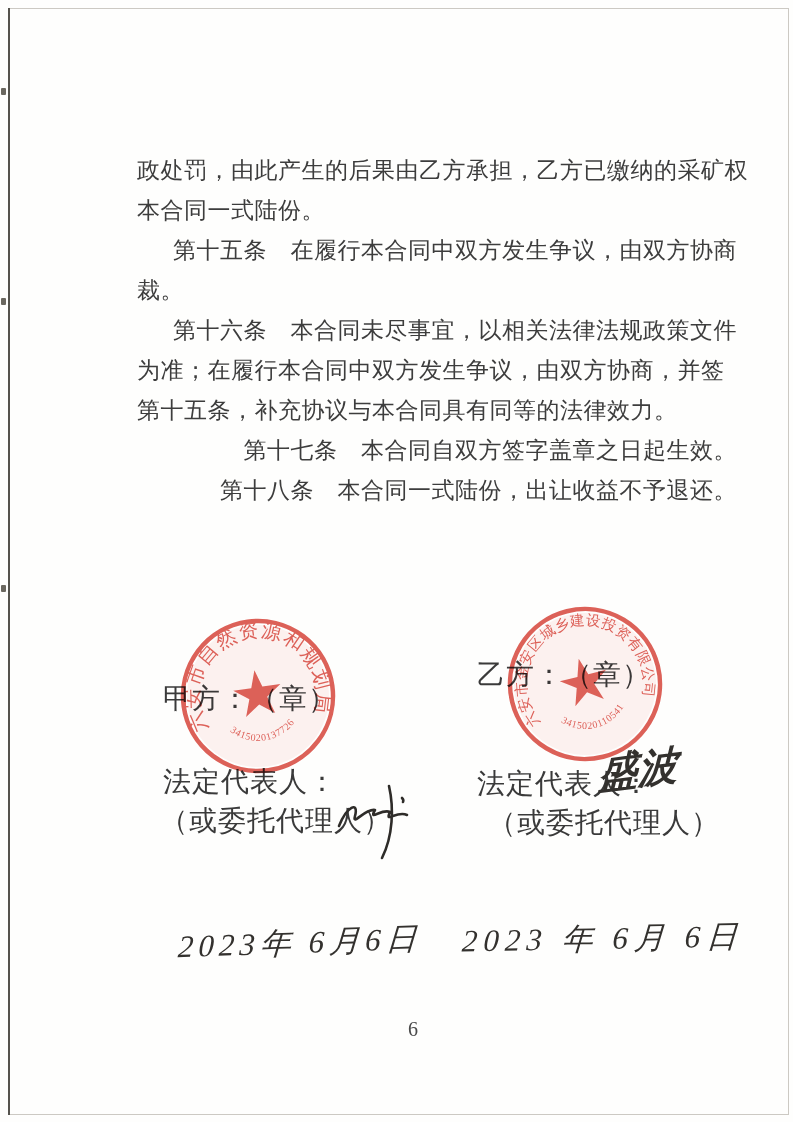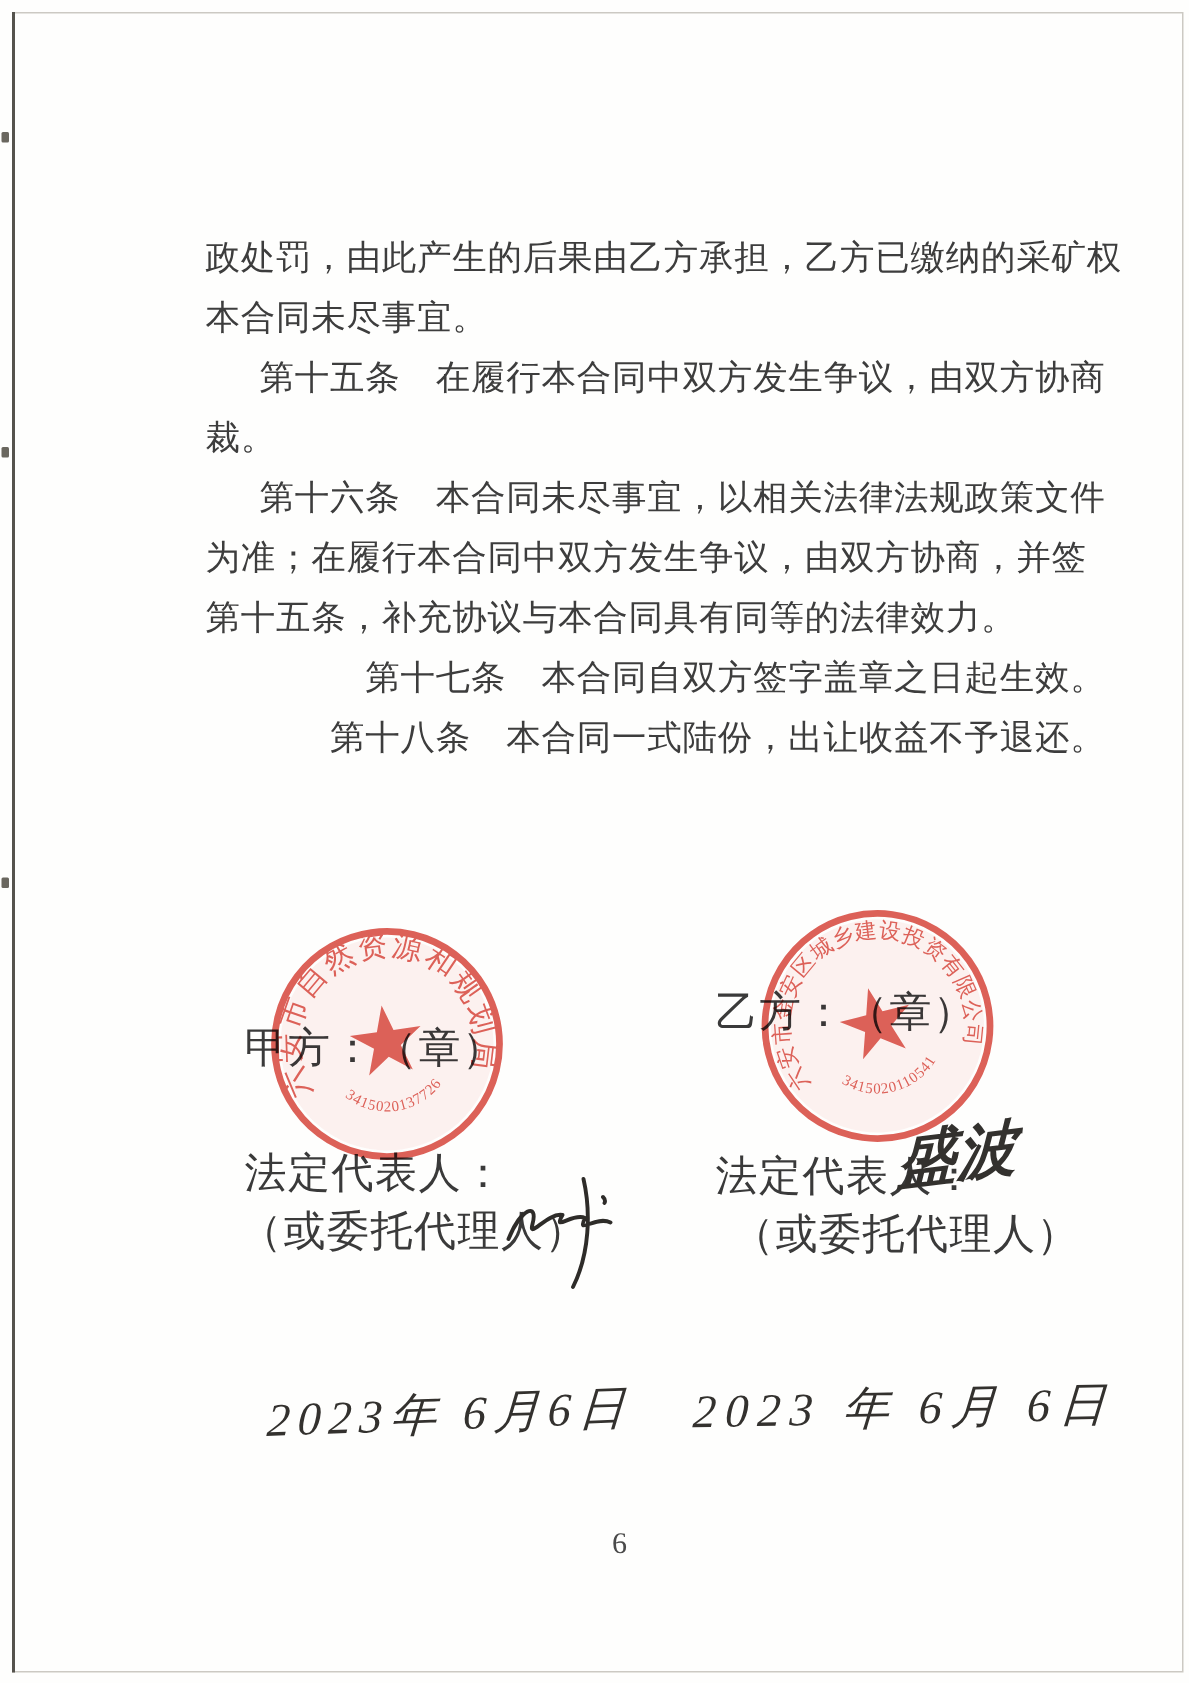--- a/index.html
+++ b/index.html
@@ -4,21 +4,21 @@
 <style>
   html,body{margin:0;padding:0;background:#ffffff;}
   .page{
     position:relative;width:793px;height:1122px;background:#fefefd;
     font-family:"Liberation Serif","DejaVu Serif",serif;color:#3d3d3d;overflow:hidden;
   }
   .edge-box{position:absolute;left:8px;top:8px;right:4px;bottom:7px;
     border:1px solid #ccc9c3;pointer-events:none;}
   .edge-left{position:absolute;left:8px;top:8px;bottom:7px;width:2px;background:#55534d;}
   .speck{position:absolute;left:1px;width:5px;height:7px;background:#6a675f;border-radius:1px;}
-  .body-text{position:absolute;left:137px;top:152px;width:600px;}
+  .body-text{position:absolute;left:137px;top:152px;width:600px;font-family:Liberation Mono, monospace;}
   .line{height:40px;line-height:40px;font-size:23px;letter-spacing:0.5px;white-space:nowrap;}
   .line.indent{padding-left:35px;text-align:right;}
   .label{position:absolute;font-size:28px;letter-spacing:1px;white-space:nowrap;color:#3a3a3a;}
   .seal{position:absolute;mix-blend-mode:multiply;opacity:0.88;}
   .seal text{font-family:"Liberation Serif","DejaVu Serif",serif;fill:#d94b42;}
   .hand{position:absolute;font-style:italic;color:#33312e;white-space:nowrap;}
   .date-a{left:178px;top:922px;font-size:31px;letter-spacing:5px;transform:rotate(-2deg) skewX(-5deg);}
   .date-b{left:462px;top:918px;font-size:31px;letter-spacing:6px;transform:rotate(-1deg) skewX(-4deg);}
   .sig-b{left:598px;top:742px;font-size:40px;font-weight:bold;transform:rotate(-7deg) skewX(-8deg);}
   .page-num{position:absolute;left:408px;top:1018px;font-size:20px;color:#4a4a4a;}
@@ -30,21 +30,21 @@
 <div class="page">
 
   <div class="edge-box"></div>
   <div class="edge-left"></div>
   <div class="speck" style="top:88px;"></div>
   <div class="speck" style="top:298px;"></div>
   <div class="speck" style="top:585px;"></div>
 
   <div class="body-text">
     <div class="line">政处罚，由此产生的后果由乙方承担，乙方已缴纳的采矿权</div>
-    <div class="line">本合同未尽事宜。</div>
+    <div class="line">本合同一式陆份。</div>
     <div class="line indent">第十五条　在履行本合同中双方发生争议，由双方协商</div>
     <div class="line">裁。</div>
     <div class="line indent">第十六条　本合同未尽事宜，以相关法律法规政策文件</div>
     <div class="line">为准；在履行本合同中双方发生争议，由双方协商，并签</div>
     <div class="line">第十五条，补充协议与本合同具有同等的法律效力。</div>
     <div class="line indent">第十七条　本合同自双方签字盖章之日起生效。</div>
     <div class="line indent">第十八条　本合同一式陆份，出让收益不予退还。</div>
   </div>
 
   <div class="label" style="left:163px;top:680px;">甲方：（章）</div>

